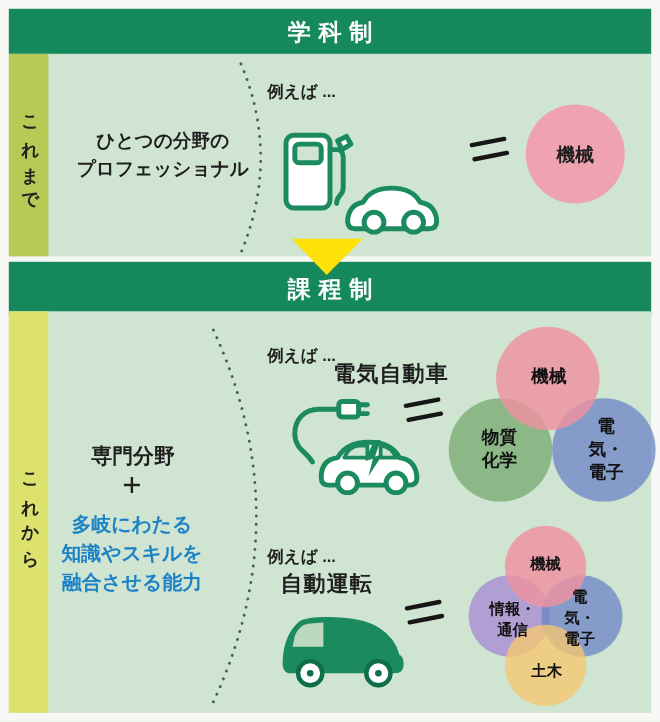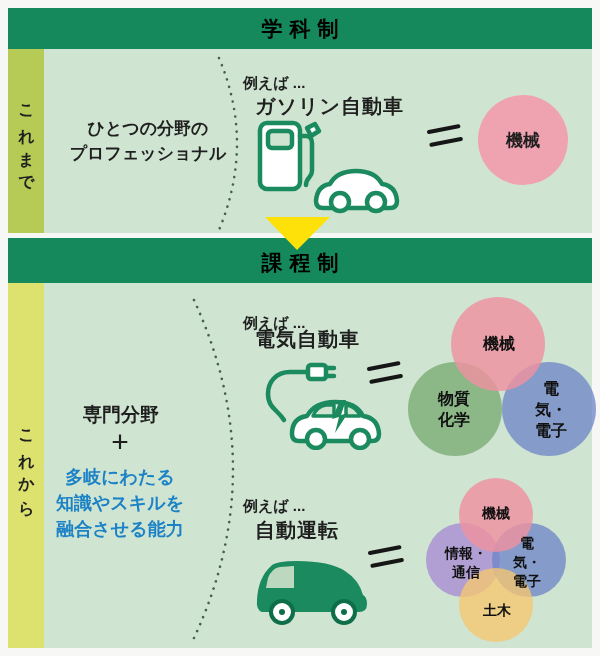--- a/index.html
+++ b/index.html
@@ -14,21 +14,21 @@
   }
 
   
   .hdr{
     position:absolute;left:8px;width:584px;background:#15895c;
     display:flex;align-items:center;justify-content:center;
   }
   .hdr-top{top:8px;height:41px;}
   .hdr-bottom{top:238px;height:49px;}
   .hdr span{
-    color:#000000;font-size:21px;font-weight:700;letter-spacing:7px;
+    color:#ffffff;font-size:21px;font-weight:700;letter-spacing:7px;
     text-indent:7px;
   }
 
   
   .body-panel{position:absolute;left:8px;width:584px;background:#cfe4d1;}
   .body-top{top:49px;height:184px;}
   .body-bottom{top:283px;height:365px;}
 
   
   .side{
@@ -129,21 +129,20 @@
   <div class="side side-top">
     <span>これまで</span>
   </div>
 
   <div class="desc">
     <div>ひとつの分野の</div>
     <div>プロフェッショナル</div>
   </div>
 
   <div class="ex-prefix" style="top:74px;">例えば ...</div>
-  <div class="ex-title" style="top:93px;">ガソリン自動車</div>
 
   <svg class="icon-svg" style="left:252px;top:118px;" width="152" height="96" viewBox="0 0 152 96">
     <g fill="#ffffff" stroke="#1b8a5e" stroke-width="4.5" stroke-linecap="round" stroke-linejoin="round">
       <rect x="8" y="5" width="40" height="66" rx="7"></rect>
       <rect x="16" y="13" width="24" height="17" rx="4" fill="#cfe4d1"></rect>
       <path d="M48,18 h6 c4,0 6,3 6,7 v28 c0,7 -6,6 -6,14" fill="none"></path>
       <path d="M55,10 l8,-4 4,7 -8,5 z"></path>
       <path d="M64,83 q1,-15 14,-17 q7,-13 26,-13 q19,0 26,13 q14,2 15,17 q0,7 -7,7 h-67 q-7,0 -7,-7 z"></path>
       <circle cx="88" cy="84" r="9"></circle>
       <circle cx="124" cy="84" r="9"></circle>
@@ -171,21 +170,21 @@
 
   <div class="formula-base">専門分野</div>
   <div class="formula-plus">+</div>
   <div class="formula-ability">
     <div>多岐にわたる</div>
     <div>知識やスキルを</div>
     <div>融合させる能力</div>
   </div>
 
   <div class="ex-prefix" style="top:314px;">例えば ...</div>
-  <div class="ex-title" style="top:326px;">電気自動車</div>
+  <div class="ex-title" style="top:326px;margin-left:48px;">電気自動車</div>
 
   <svg class="icon-svg" style="left:250px;top:358px;" width="156" height="92" viewBox="0 0 156 92">
     <g fill="none" stroke="#1b8a5e" stroke-width="4.5" stroke-linecap="round" stroke-linejoin="round">
       <path d="M58,14 h-18 c-14,0 -22,10 -22,22 c0,14 10,16 16,26"></path>
       <rect x="58" y="7" width="18" height="14" rx="3" fill="#ffffff"></rect>
       <path d="M76,10 h8 M76,18 h8"></path>
       <path d="M42,76 q0,-16 15,-18 q8,-14 28,-14 q21,0 28,14 q15,2 16,18 q0,7 -7,7 h-73 q-7,0 -7,-7 z" fill="#ffffff"></path>
       <path d="M63,58 q4,-10 13,-11 l8,0 0,11 z" fill="#cfe4d1" stroke-width="3.5"></path>
       <path d="M96,47 q10,1 14,11 l-14,0 z" fill="#cfe4d1" stroke-width="3.5"></path>
       <circle cx="66" cy="81" r="9" fill="#ffffff"></circle>

